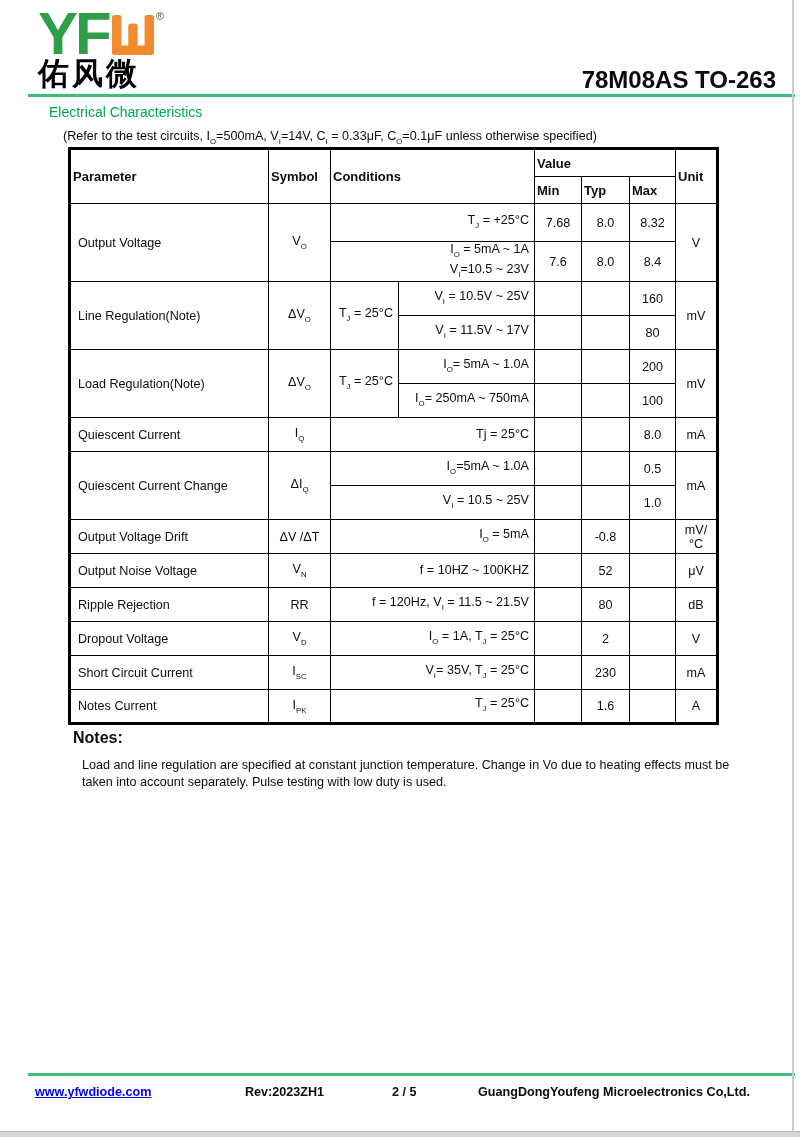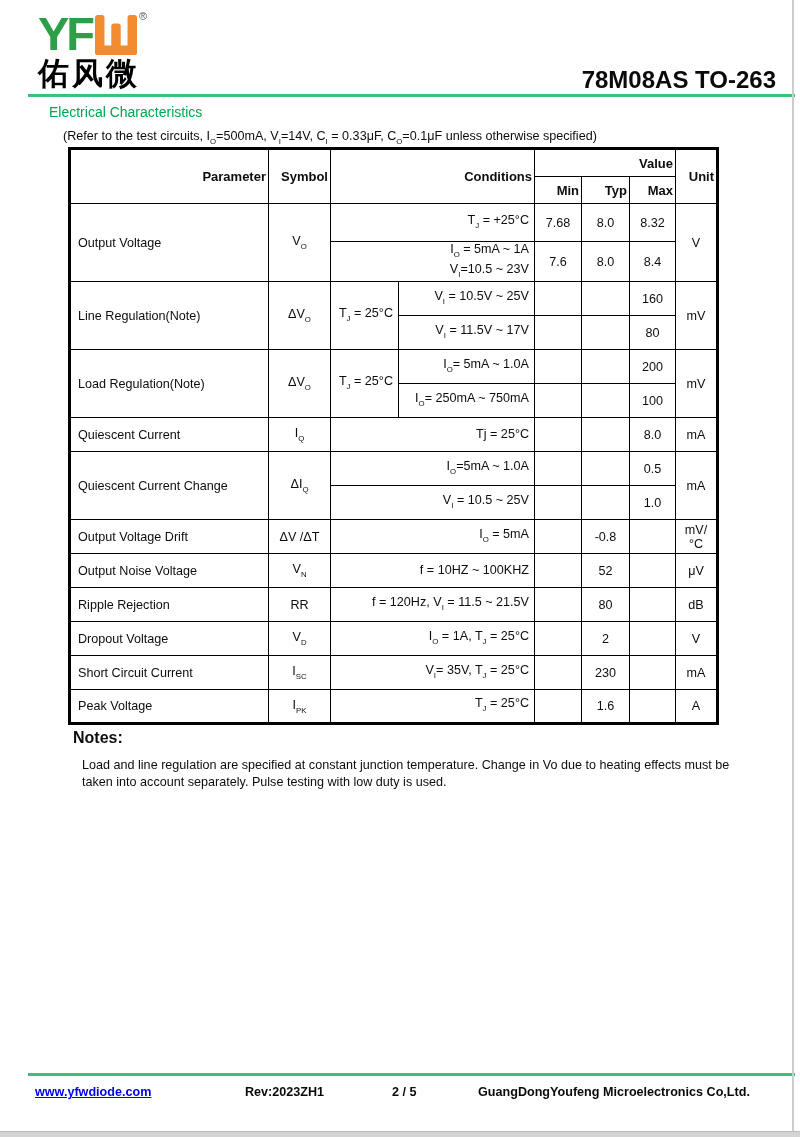--- a/index.html
+++ b/index.html
@@ -3,39 +3,39 @@
 <meta charset="utf-8">
 <style>
   html,body{margin:0;padding:0;}
   body{
     width:800px;height:1137px;position:relative;background:#ffffff;
     font-family:"Liberation Sans", sans-serif;color:#111;overflow:hidden;
   }
   
   .logo{position:absolute;top:12px;left:38px;}
   .logo-row{display:flex;align-items:flex-start;}
-  .logo-yf{font-size:47px;line-height:44px;font-weight:bold;color:#2f9e49;letter-spacing:-3px;}
+  .logo-yf{font-size:60px;line-height:44px;font-weight:bold;color:#2f9e49;letter-spacing:-3px;}
   .logo-glyph{width:42px;height:40px;margin-left:3px;margin-top:3px;}
   .logo-reg{font-size:11px;color:#555;margin-left:2px;margin-top:-2px;}
   .logo-cn{font-size:31px;font-weight:bold;color:#000;letter-spacing:3px;margin-top:2px;line-height:32px;}
   .doc-title{position:absolute;top:66px;right:24px;font-size:24px;font-weight:bold;color:#0a0a0a;}
   .rule{position:absolute;left:28px;right:5px;height:3px;background:#3bbf7a;}
   .rule-top{top:94px;}
   .rule-bottom{top:1073px;}
   
   .section-title{position:absolute;top:104px;left:49px;font-size:14px;font-weight:normal;color:#00a651;}
   .intro{position:absolute;top:129px;left:63px;font-size:12.6px;color:#0d0d0d;}
   
   .spec-table{
     position:absolute;top:147px;left:68px;width:648px;
     border-collapse:collapse;table-layout:fixed;
     font-size:12.6px;color:#0d0d0d;border:3px solid #000;
   }
   .spec-table td,.spec-table th{border:1.5px solid #000;padding:0 5px;overflow:hidden;}
-  .spec-table th{font-size:13px;font-weight:bold;text-align:right;padding:0 2px;}
+  .spec-table th{font-size:13px;font-weight:bold;text-align:left;padding:0 2px;}
   .h1{height:28px;} .h2{height:27px;} .r38{height:38px;} .r34{height:34px;}
   td.l{text-align:left;padding-left:7px;}
   td.c{text-align:center;padding:0 2px;}
   td.cond{text-align:right;line-height:15px;}
   sub{font-size:0.62em;}
   
   .notes{position:absolute;top:729px;left:73px;width:680px;font-size:12.6px;color:#0d0d0d;}
   .notes-title{font-weight:bold;font-size:16px;}
   .notes-body{margin-left:9px;margin-top:10px;width:672px;line-height:16.5px;}
   
@@ -218,21 +218,21 @@
     <td class="l">Short Circuit Current</td>
     <td class="c">I<sub>SC</sub></td>
     <td colspan="2" class="cond">V<sub>I</sub>= 35V, T<sub>J</sub> = 25°C</td>
     <td class="c"></td>
     <td class="c">230</td>
     <td class="c"></td>
     <td class="c">mA</td>
   </tr>
 
   <tr class="r34">
-    <td class="l">Peak Voltage</td>
+    <td class="l">Notes Current</td>
     <td class="c">I<sub>PK</sub></td>
     <td colspan="2" class="cond">T<sub>J</sub> = 25°C</td>
     <td class="c"></td>
     <td class="c">1.6</td>
     <td class="c"></td>
     <td class="c">A</td>
   </tr>
 </tbody>
   </table>
 

